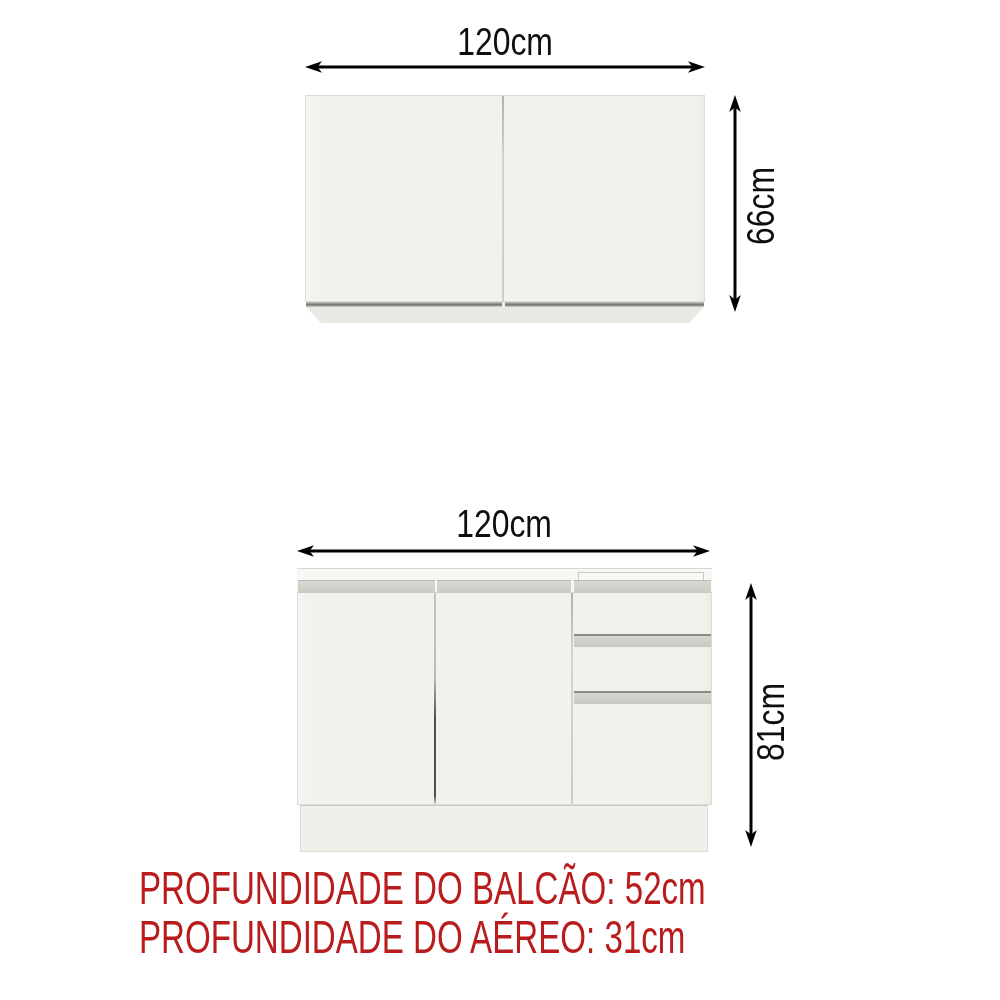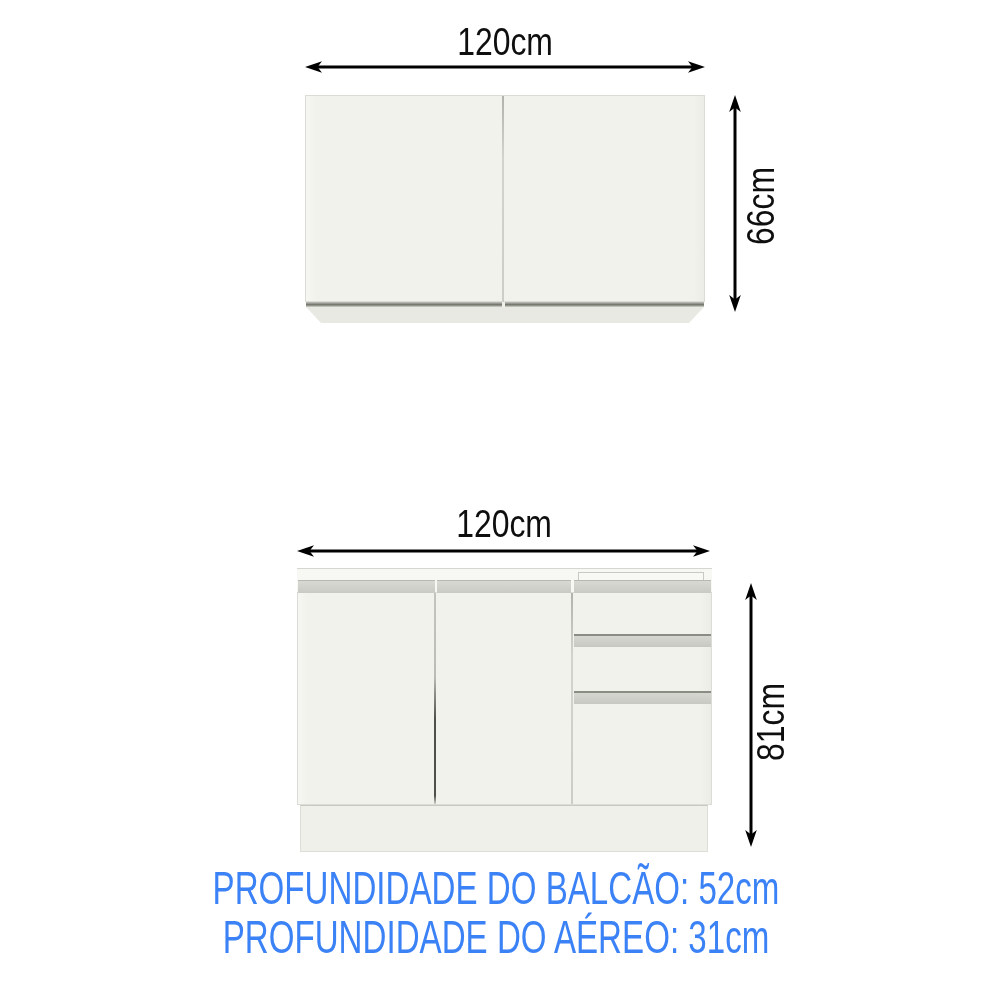--- a/index.html
+++ b/index.html
@@ -111,22 +111,22 @@
     border-top: 1px solid #c9c9c3;
     box-sizing: border-box;
   }
 
   
   .notes {
     position: absolute;
     left: 0;
     top: 864px;
     width: 992px;
-    text-align: center;
-    color: #3b82f6;
+    text-align: left;
+    color: #b91c1c;
   }
   .note-line {
     font-size: 46px;
     line-height: 49px;
     white-space: nowrap;
     transform: scaleX(0.72);
     transform-origin: 50% 50%;
   }
 
   svg.arrow { display: block; }

